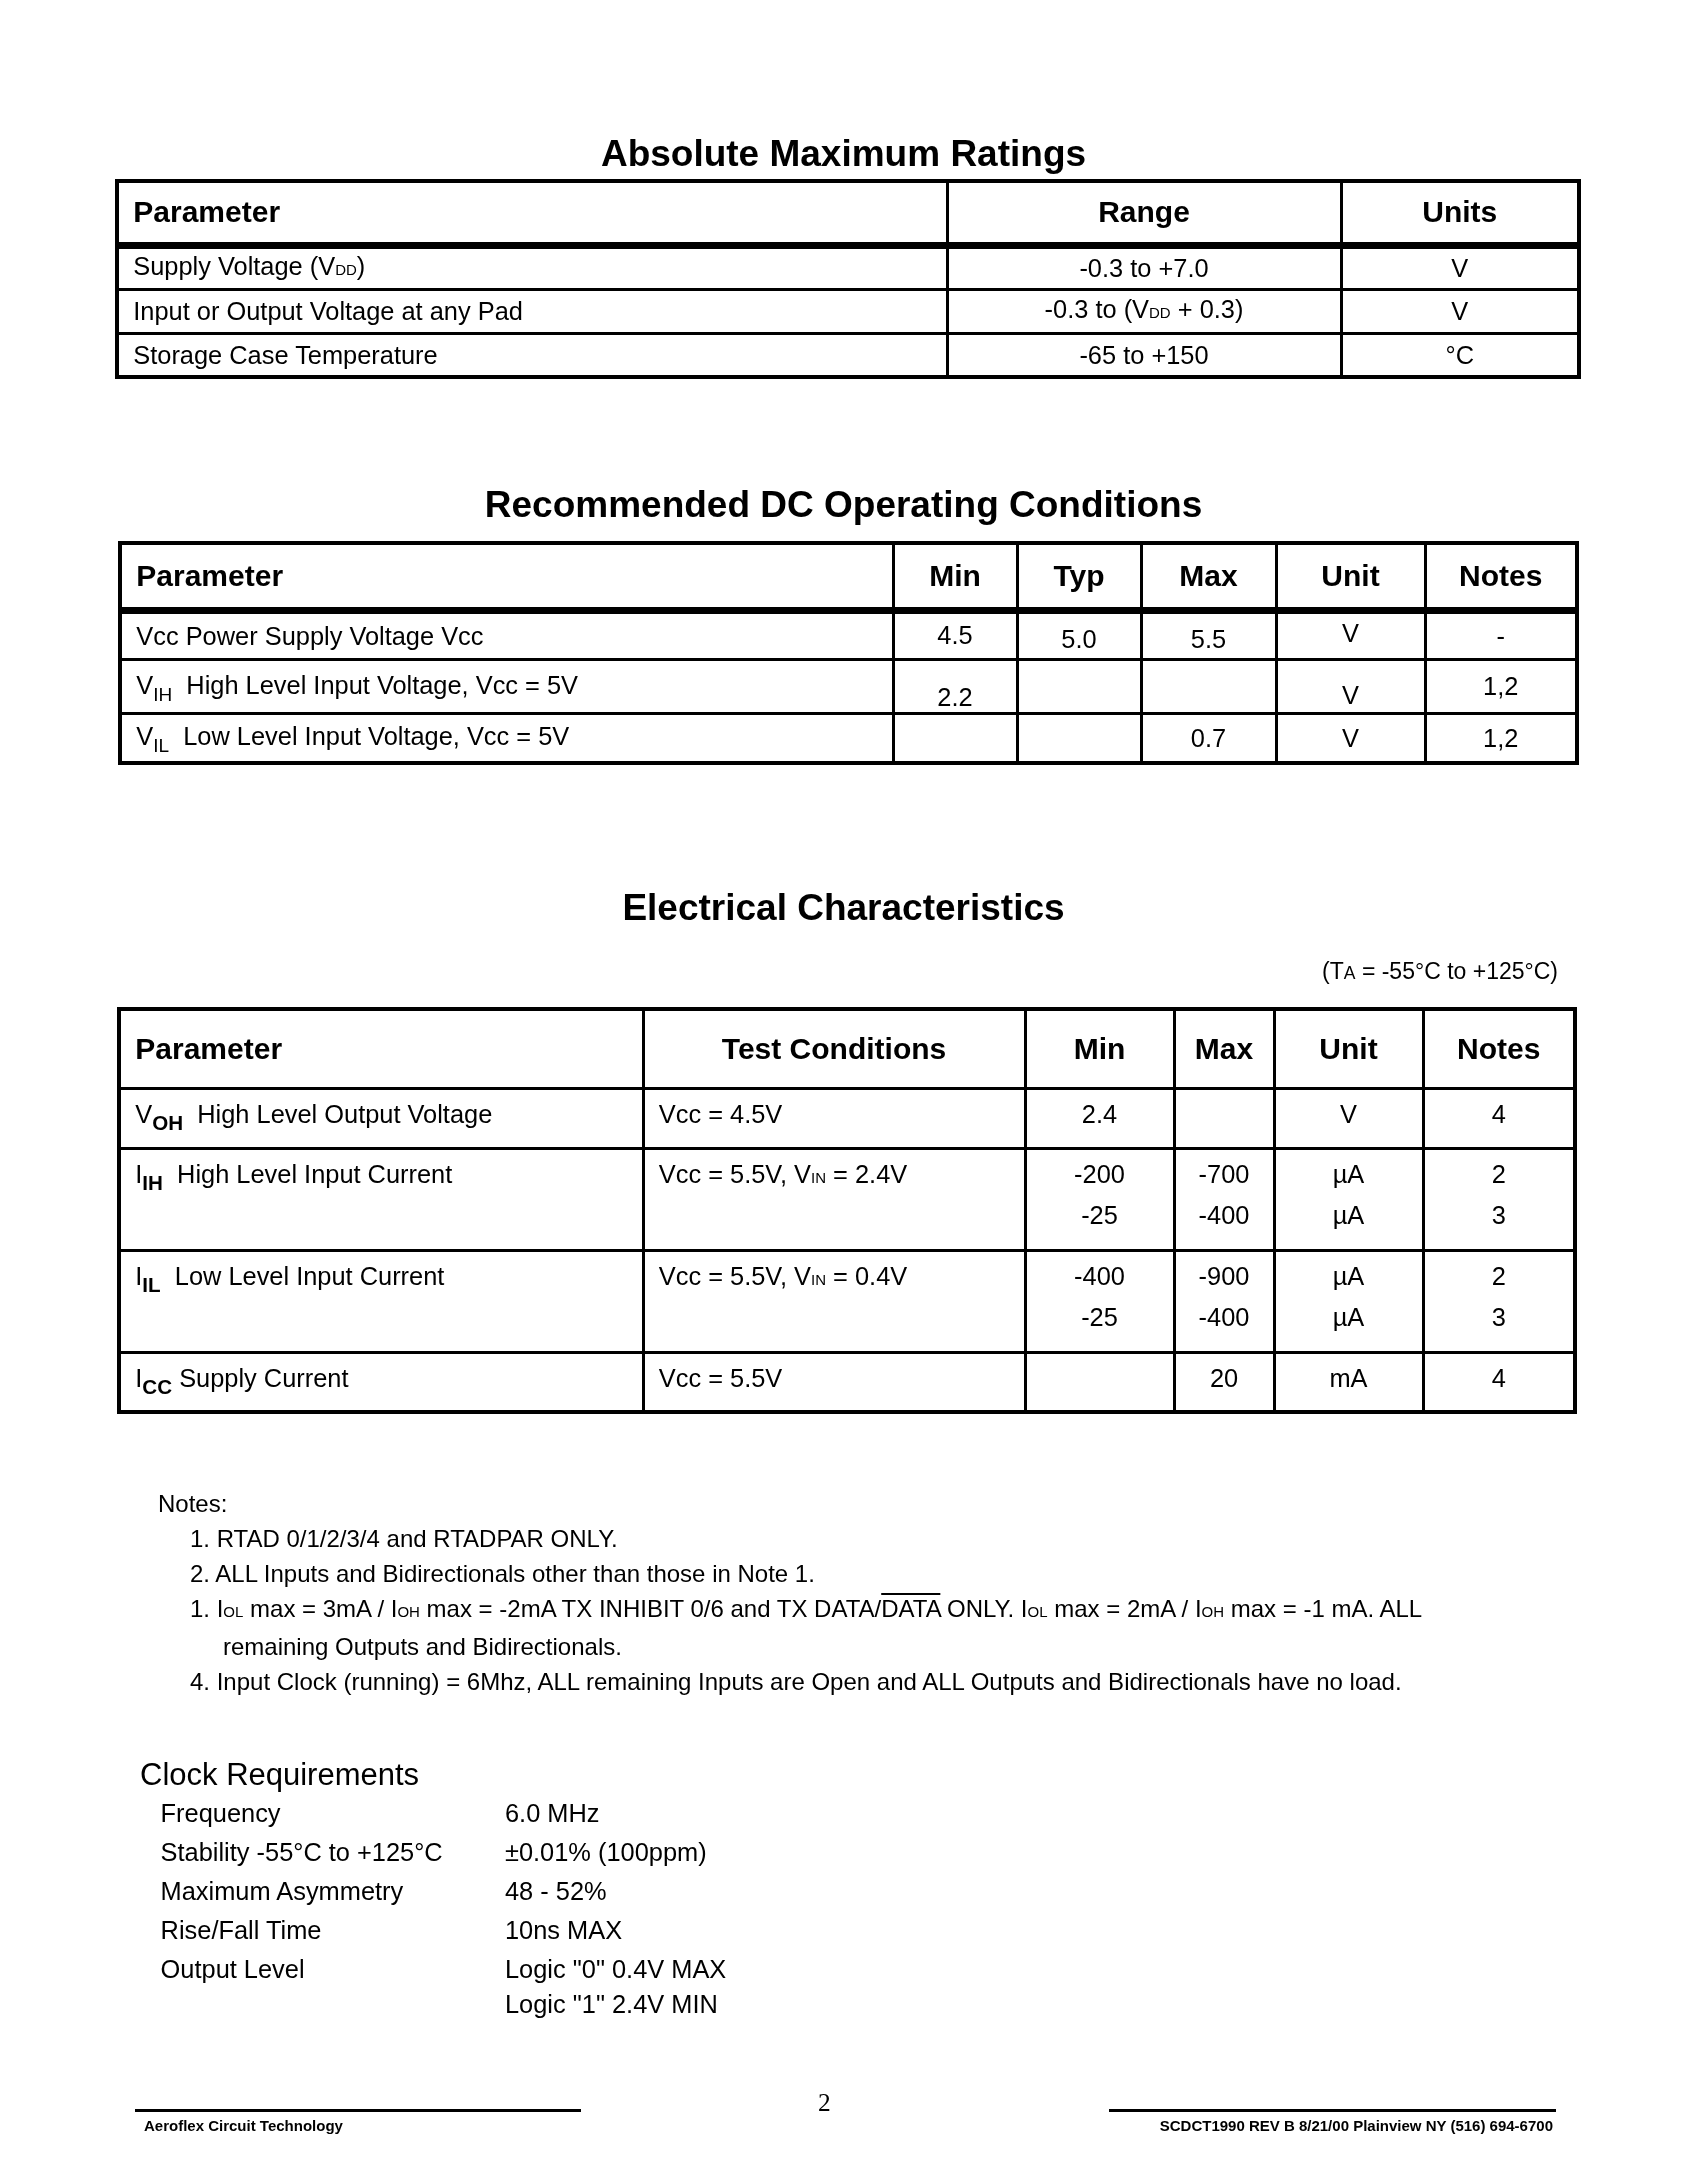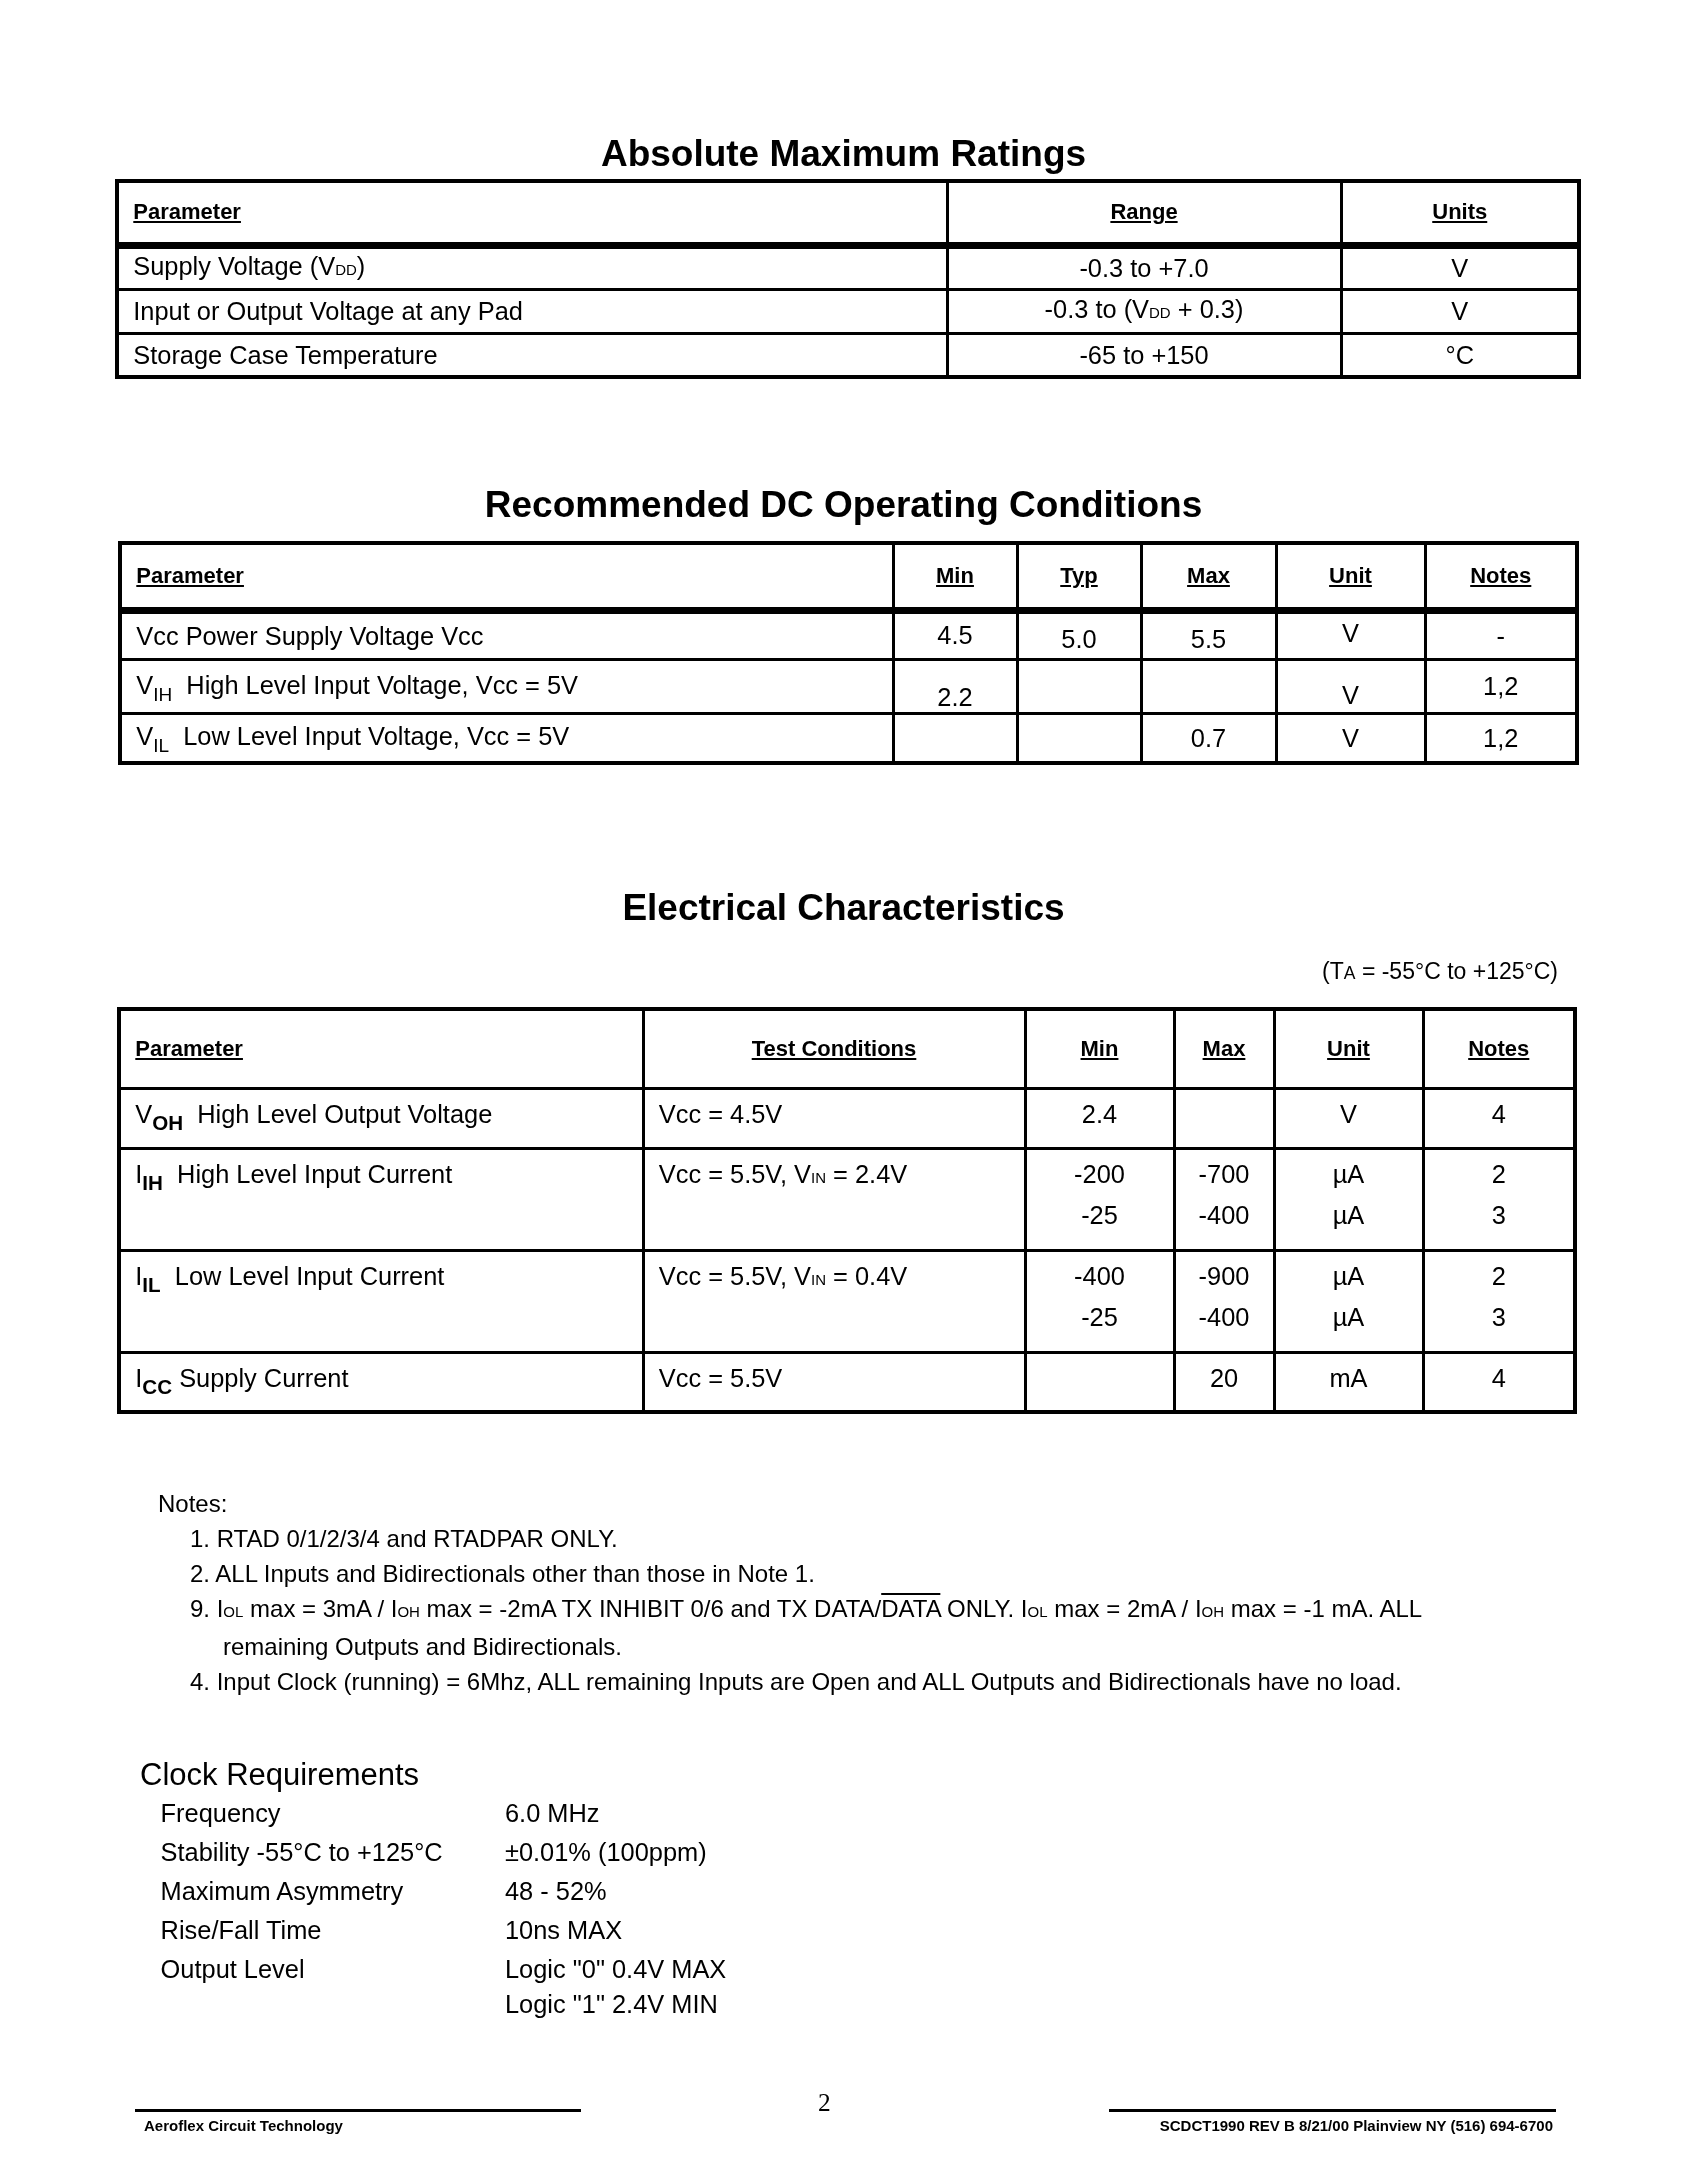--- a/index.html
+++ b/index.html
@@ -2,21 +2,21 @@
 <html style="font-size:12.7px"><head>
 <meta charset="utf-8">
 <style>
   * { box-sizing: border-box; margin: 0; padding: 0; }
   html, body { width: 1687px; height: 2183px; background: #ffffff; }
   body { position: relative; font-family: "Liberation Sans", sans-serif; color: #000; overflow: hidden; }
   .title { position: absolute; left: 0; width: 1687px; text-align: center; font-weight: bold; font-size: 37px; line-height: 43px; }
   .subtitle { position: absolute; left: 0; width: 1558px; text-align: right; font-size: 23px; line-height: 27px; }
   table { position: absolute; border-collapse: collapse; table-layout: fixed; }
   td, th { border: 3.2px solid #000; font-size: 25.4px; line-height: 30px; font-weight: normal; vertical-align: middle; padding: 0 14.3px; white-space: nowrap; overflow: hidden; }
-  th { font-weight: bold; font-size: 22px; text-align: center; text-decoration: underline; }
+  th { font-weight: bold; font-size: 30px; text-align: center; }
   th.left, td.left { text-align: left; }
   td { text-align: center; }
   tr.head-row th { border-bottom-width: 7.1px; }
   .outer { border: 4px solid #000; }
   .sub { font-size: 19px; position: relative; top: 7.1px; }
   .subb { font-size: 20.6px; font-weight: bold; position: relative; top: 7.1px; }
   .sc { font-size: 15px; }
   .ec td { vertical-align: top; padding-top: 9.5px; }
   .ec td .l2 { display: block; margin-top: 11px; }
   .notes { position: absolute; left: 158px; top: 1486px; font-size: 24px; line-height: 35px; }
@@ -170,21 +170,21 @@
     <td>mA</td>
     <td>4</td>
   </tr>
 </tbody>
   </table>
 
 <div class="notes">
   <div>Notes:</div>
   <div class="item">1. RTAD 0/1/2/3/4 and RTADPAR ONLY.</div>
   <div class="item">2. ALL Inputs and Bidirectionals other than those in Note 1.</div>
-  <div class="item"><span>9. I</span><span class="sc">OL</span><span> max = 3mA / I</span><span class="sc">OH</span><span> max = -2mA TX INHIBIT 0/6 and TX DATA/</span><span class="ovl">DATA</span><span> ONLY. I</span><span class="sc">OL</span><span> max = 2mA / I</span><span class="sc">OH</span><span> max = -1 mA. ALL</span></div>
+  <div class="item"><span>1. I</span><span class="sc">OL</span><span> max = 3mA / I</span><span class="sc">OH</span><span> max = -2mA TX INHIBIT 0/6 and TX DATA/</span><span class="ovl">DATA</span><span> ONLY. I</span><span class="sc">OL</span><span> max = 2mA / I</span><span class="sc">OH</span><span> max = -1 mA. ALL</span></div>
   <div class="cont">remaining Outputs and Bidirectionals.</div>
   <div class="item">4. Input Clock (running) = 6Mhz, ALL remaining Inputs are Open and ALL Outputs and Bidirectionals have no load.</div>
 </div>
 
 <div class="clock">
   <div class="clock-title">Clock Requirements</div>
   <div class="clock-row">
       <span class="k">Frequency</span>
       <span class="v">6.0 MHz</span>
     </div>

